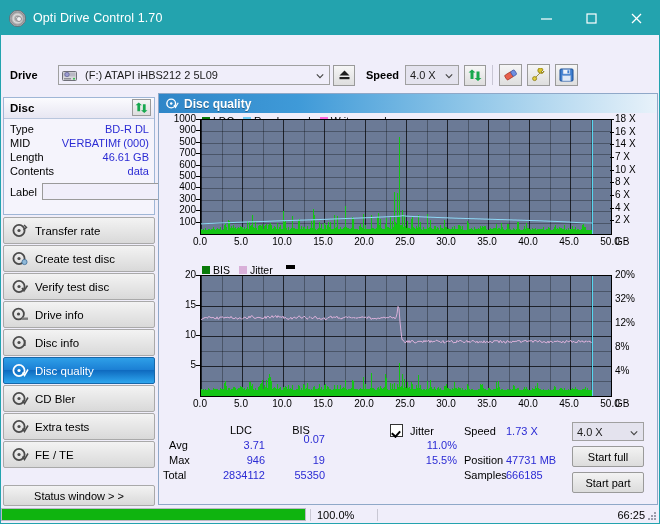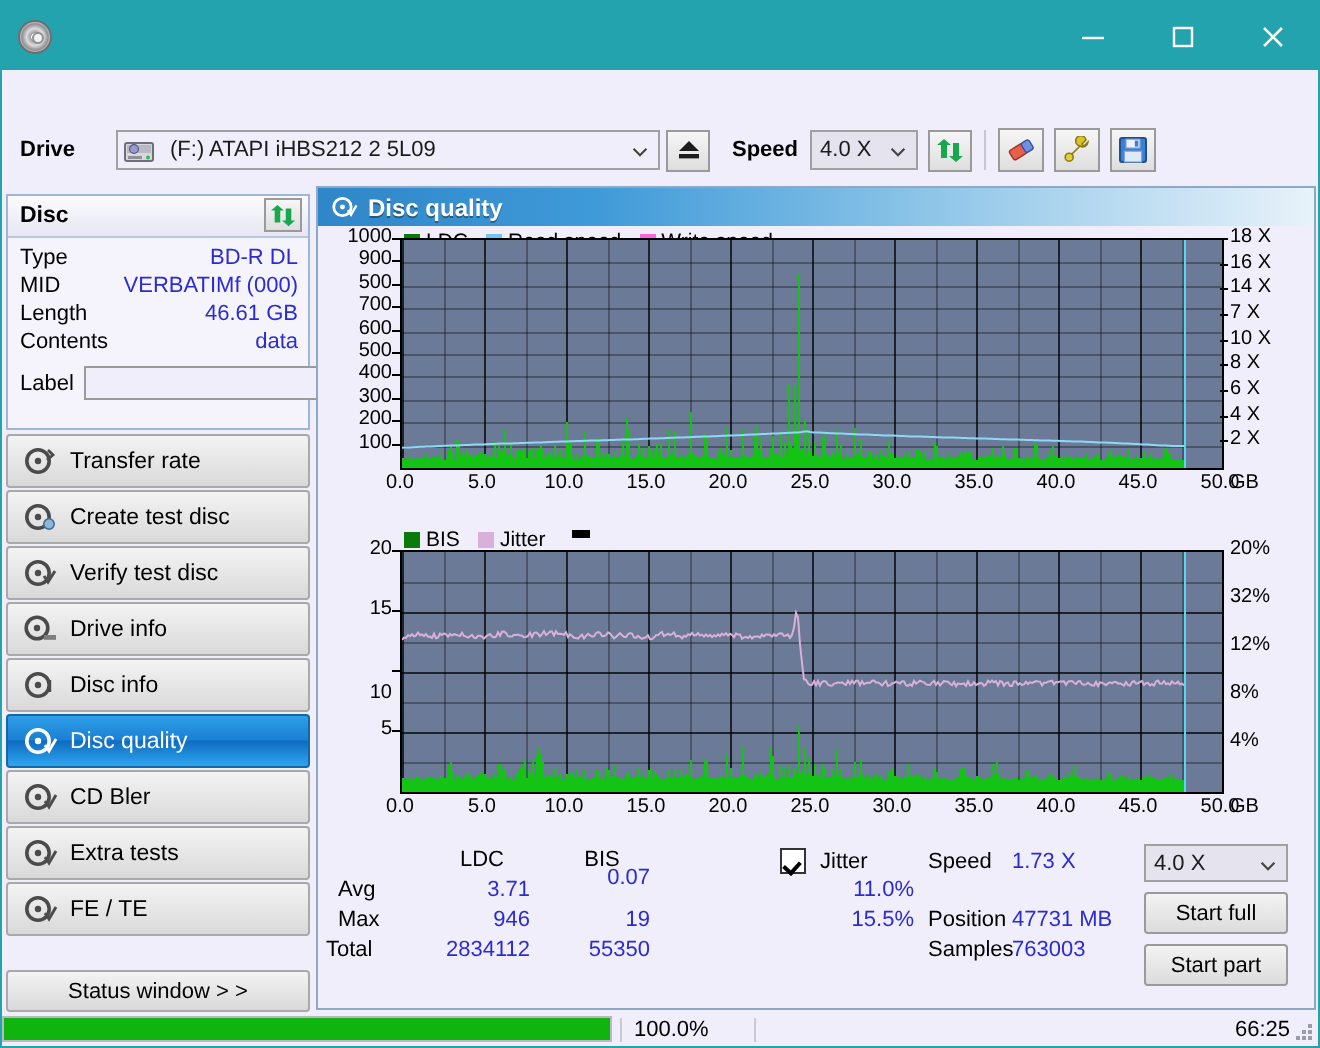--- a/index.html
+++ b/index.html
@@ -99,20 +99,21 @@
   .grip{position:absolute;right:2px;bottom:2px;width:10px;height:10px;}
   .grip i{position:absolute;width:2px;height:2px;background:#9b9bab;}
 </style>
 </head>
 <body>
 
 <div id="app">
 
   <div class="titlebar">
     <div class="tb-icon"></div>
+    <div class="tb-title">Opti Drive Control 1.70</div>
     <div class="tb-btns">
       <div class="tb-btn">
         <svg width="13" height="13" viewBox="0 0 13 13">
             <line x1="1" y1="7" x2="12" y2="7" stroke="#fff" stroke-width="1.2"></line>
           </svg>
       </div>
       <div class="tb-btn">
         <svg width="13" height="13" viewBox="0 0 13 13">
             <rect x="2" y="2" width="9" height="9" fill="none" stroke="#fff" stroke-width="1.2"></rect>
           </svg>
@@ -1263,21 +1264,21 @@
           <div class="bar" style="left: 389px; height: 6px; background: rgb(20, 196, 20);"></div>
           <div class="bar" style="left: 390px; height: 6px; background: rgb(20, 196, 20);"></div>
           <div class="bar" style="left: 391px; height: 6px; background: rgb(20, 196, 20);"></div>
           <svg width="410" height="120" style="position: absolute; left: 0px; top: 0px;">
             <path d="M0 43.9 L1 42.8 L2 43.0 L3 41.5 L4 42.1 L5 41.1 L6 42.2 L7 41.7 L8 40.2 L9 41.6 L10 41.2 L11 42.1 L12 41.0 L13 42.4 L14 42.3 L15 43.0 L16 40.8 L17 43.1 L18 42.8 L19 40.8 L20 41.5 L21 40.7 L22 41.2 L23 42.4 L24 41.0 L25 41.8 L26 41.1 L27 41.4 L28 41.7 L29 42.0 L30 40.3 L31 42.0 L32 42.3 L33 42.8 L34 42.1 L35 41.4 L36 42.8 L37 43.1 L38 41.9 L39 41.9 L40 42.3 L41 43.3 L42 42.3 L43 41.5 L44 41.0 L45 42.2 L46 42.7 L47 42.3 L48 40.1 L49 41.9 L50 39.9 L51 39.8 L52 40.5 L53 42.1 L54 42.3 L55 42.3 L56 41.4 L57 41.5 L58 41.3 L59 41.8 L60 41.8 L61 42.6 L62 42.5 L63 42.0 L64 40.3 L65 42.5 L66 40.5 L67 40.2 L68 40.9 L69 42.2 L70 41.1 L71 39.6 L72 41.5 L73 40.8 L74 39.8 L75 39.8 L76 41.7 L77 39.6 L78 41.0 L79 40.9 L80 41.0 L81 41.4 L82 40.1 L83 42.6 L84 41.2 L85 41.9 L86 42.9 L87 43.0 L88 43.3 L89 42.2 L90 41.3 L91 43.2 L92 41.9 L93 40.9 L94 41.7 L95 42.2 L96 42.1 L97 40.6 L98 40.0 L99 40.4 L100 42.0 L101 42.1 L102 41.5 L103 40.2 L104 40.8 L105 41.9 L106 43.2 L107 42.5 L108 41.5 L109 40.6 L110 41.6 L111 42.4 L112 42.6 L113 41.1 L114 40.5 L115 40.8 L116 42.7 L117 42.9 L118 41.9 L119 42.8 L120 43.4 L121 42.9 L122 42.7 L123 41.6 L124 43.6 L125 43.5 L126 42.8 L127 41.6 L128 41.5 L129 40.6 L130 40.0 L131 42.1 L132 41.4 L133 40.8 L134 41.5 L135 41.1 L136 40.2 L137 42.3 L138 41.9 L139 42.2 L140 43.2 L141 41.9 L142 42.4 L143 41.1 L144 41.6 L145 40.4 L146 41.6 L147 41.6 L148 40.5 L149 41.8 L150 41.3 L151 42.3 L152 41.2 L153 42.2 L154 41.4 L155 42.5 L156 41.6 L157 42.2 L158 41.2 L159 42.0 L160 40.8 L161 41.5 L162 40.6 L163 41.8 L164 40.9 L165 41.5 L166 42.6 L167 40.8 L168 41.2 L169 41.2 L170 43.4 L171 42.7 L172 42.4 L173 43.0 L174 42.0 L175 43.3 L176 42.4 L177 42.2 L178 42.2 L179 42.8 L180 41.3 L181 42.2 L182 41.3 L183 41.3 L184 41.5 L185 42.3 L186 41.1 L187 42.1 L188 41.1 L189 40.6 L190 40.7 L191 42.0 L192 41.8 L193 41.2 L194 42.9 L195 41.4 L196 37.8 L197 30.4 L198 32.7 L199 46.0 L200 55.4 L201 63.7 L202 63.9 L203 65.7 L204 66.6 L205 66.4 L206 64.6 L207 66.6 L208 64.5 L209 66.8 L210 65.0 L211 64.5 L212 64.8 L213 66.4 L214 66.8 L215 66.9 L216 65.8 L217 65.6 L218 65.2 L219 65.5 L220 65.2 L221 65.9 L222 66.4 L223 64.4 L224 66.0 L225 64.4 L226 65.7 L227 64.4 L228 64.4 L229 66.6 L230 64.6 L231 66.1 L232 65.6 L233 65.3 L234 65.5 L235 64.4 L236 64.3 L237 65.2 L238 65.2 L239 65.8 L240 66.8 L241 65.6 L242 64.5 L243 67.0 L244 66.7 L245 65.7 L246 65.5 L247 64.8 L248 65.2 L249 65.8 L250 64.6 L251 64.7 L252 66.6 L253 66.9 L254 66.1 L255 66.9 L256 64.4 L257 65.8 L258 65.1 L259 64.3 L260 64.8 L261 65.2 L262 66.2 L263 66.4 L264 66.5 L265 65.3 L266 64.4 L267 66.4 L268 65.0 L269 66.7 L270 65.7 L271 64.5 L272 64.8 L273 64.9 L274 65.9 L275 66.6 L276 65.0 L277 67.1 L278 65.7 L279 66.0 L280 66.0 L281 65.7 L282 66.9 L283 64.7 L284 66.7 L285 66.5 L286 65.1 L287 66.6 L288 66.0 L289 65.5 L290 65.6 L291 66.9 L292 66.2 L293 64.4 L294 65.2 L295 64.3 L296 65.1 L297 64.6 L298 66.8 L299 64.5 L300 64.9 L301 66.9 L302 65.5 L303 65.2 L304 67.0 L305 67.0 L306 64.8 L307 64.8 L308 66.4 L309 65.6 L310 66.5 L311 66.2 L312 64.9 L313 66.0 L314 65.1 L315 65.6 L316 65.0 L317 64.5 L318 64.7 L319 64.8 L320 66.7 L321 65.4 L322 65.4 L323 64.8 L324 64.6 L325 64.3 L326 66.1 L327 65.0 L328 65.1 L329 64.8 L330 64.8 L331 64.7 L332 66.4 L333 64.8 L334 64.6 L335 64.5 L336 65.4 L337 66.1 L338 64.7 L339 64.5 L340 66.0 L341 66.4 L342 66.2 L343 65.4 L344 66.2 L345 66.7 L346 66.8 L347 65.0 L348 67.0 L349 65.2 L350 65.3 L351 65.9 L352 66.6 L353 65.6 L354 65.2 L355 65.7 L356 65.0 L357 65.0 L358 65.8 L359 65.6 L360 66.2 L361 66.8 L362 65.1 L363 66.5 L364 66.9 L365 65.0 L366 64.5 L367 65.8 L368 65.6 L369 65.0 L370 64.5 L371 66.5 L372 65.6 L373 65.4 L374 66.7 L375 66.1 L376 66.8 L377 64.8 L378 64.3 L379 65.9 L380 65.8 L381 64.6 L382 66.1 L383 65.7 L384 66.3 L385 64.7 L386 65.7 L387 65.8 L388 64.8 L389 66.2 L390 65.7 L391 66.8 " fill="none" stroke="#d9b0d9" stroke-width="1"></path>
           </svg>
           <div class="cursor" style="left: 391px;"></div>
         </div>
     <div class="axlabel" style="left: 0px; top: 85px; width: 37px; text-align: right;">5</div>
         <div class="tick" style="left: 37px; top: 91px; width: 4px; height: 1px;"></div>
-        <div class="axlabel" style="left: 0px; top: 55px; width: 37px; text-align: right; margin-top: 12px;">10</div>
+        <div class="axlabel" style="left: 0px; top: 55px; width: 37px; text-align: right;">10</div>
         <div class="tick" style="left: 37px; top: 61px; width: 4px; height: 1px;"></div>
         <div class="axlabel" style="left: 0px; top: 25px; width: 37px; text-align: right;">15</div>
         <div class="tick" style="left: 37px; top: 31px; width: 4px; height: 1px;"></div>
         <div class="axlabel" style="left: 0px; top: -5px; width: 37px; text-align: right;">20</div>
         <div class="tick" style="left: 37px; top: 1px; width: 4px; height: 1px;"></div>
         <div class="axlabel" style="left: 456px; top: 91px;">4%</div>
         <div class="axlabel" style="left: 456px; top: 67px;">8%</div>
         <div class="axlabel" style="left: 456px; top: 43px;">12%</div>
         <div class="axlabel" style="left: 456px; top: 19px;">32%</div>
         <div class="axlabel" style="left: 456px; top: -5px;">20%</div>
@@ -1314,21 +1315,21 @@
       <div class="chk" style="left:231px;top:2px;"></div>
       <div class="st" style="left:251px;top:3px;">Jitter</div>
       <div class="sv" style="left:236px;top:17px;width:62px;">11.0%</div>
       <div class="sv" style="left:236px;top:32px;width:62px;">15.5%</div>
 
       <div class="st" style="left:305px;top:3px;">Speed</div>
       <div class="sv" style="left:347px;top:3px;width:62px;text-align:left;">1.73 X</div>
       <div class="st" style="left:305px;top:32px;">Position</div>
       <div class="sv" style="left:347px;top:32px;width:72px;text-align:left;">47731 MB</div>
       <div class="st" style="left:305px;top:47px;">Samples</div>
-      <div class="sv" style="left:347px;top:47px;width:72px;text-align:left;">763003</div>
+      <div class="sv" style="left:347px;top:47px;width:72px;text-align:left;">666185</div>
 
       <div class="combo" style="position:absolute;left:413px;top:0px;width:72px;height:19px;background:#e4e3ee;">
         <div class="cv">4.0 X</div>
         <svg class="carat" viewBox="0 0 8 8">
             <polyline points="0.8,2.4 4,5.6 7.2,2.4" fill="none" stroke="#444" stroke-width="1.1"></polyline>
           </svg>
       </div>
       <div class="sbtn" style="left:413px;top:24px;width:72px;height:21px;">Start full</div>
       <div class="sbtn" style="left:413px;top:50px;width:72px;height:21px;">Start part</div>
     </div>

